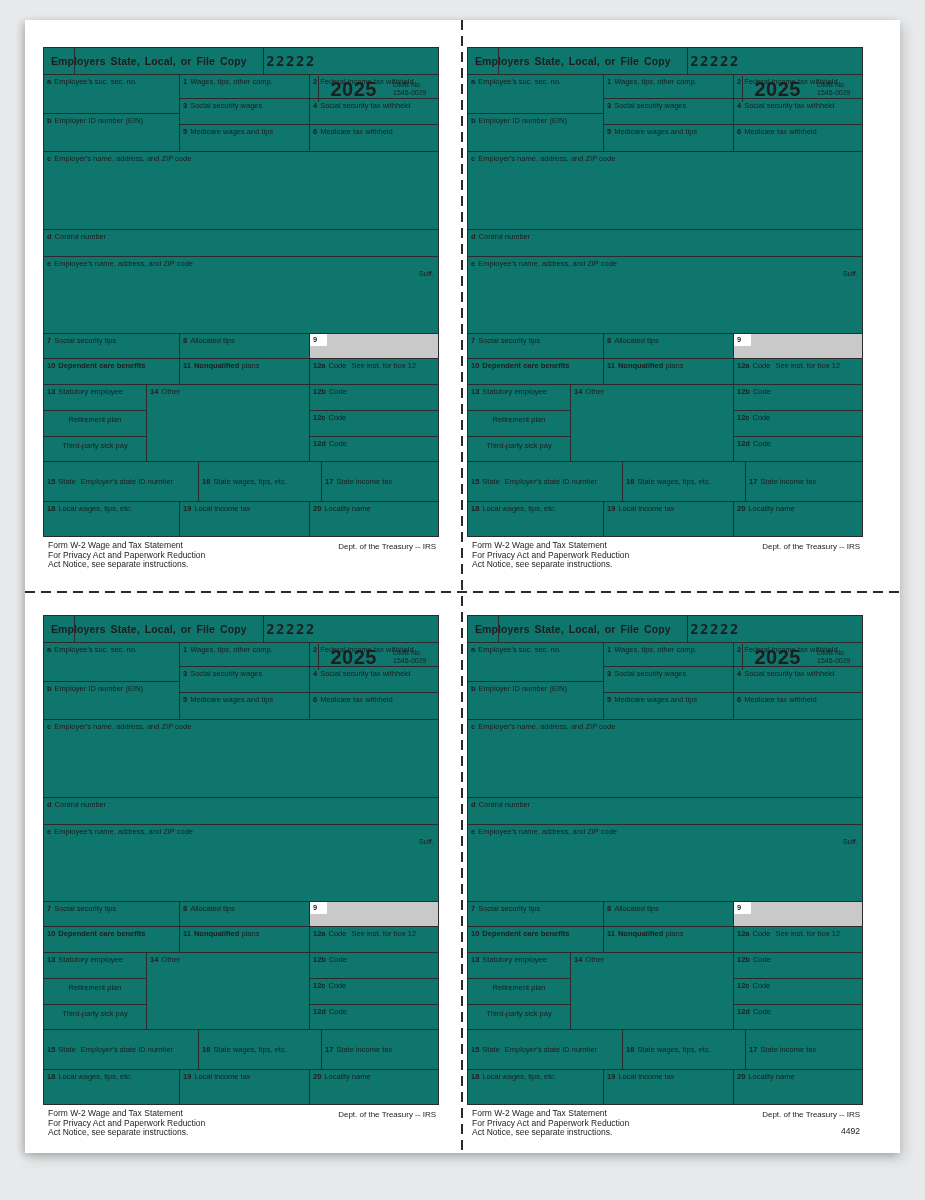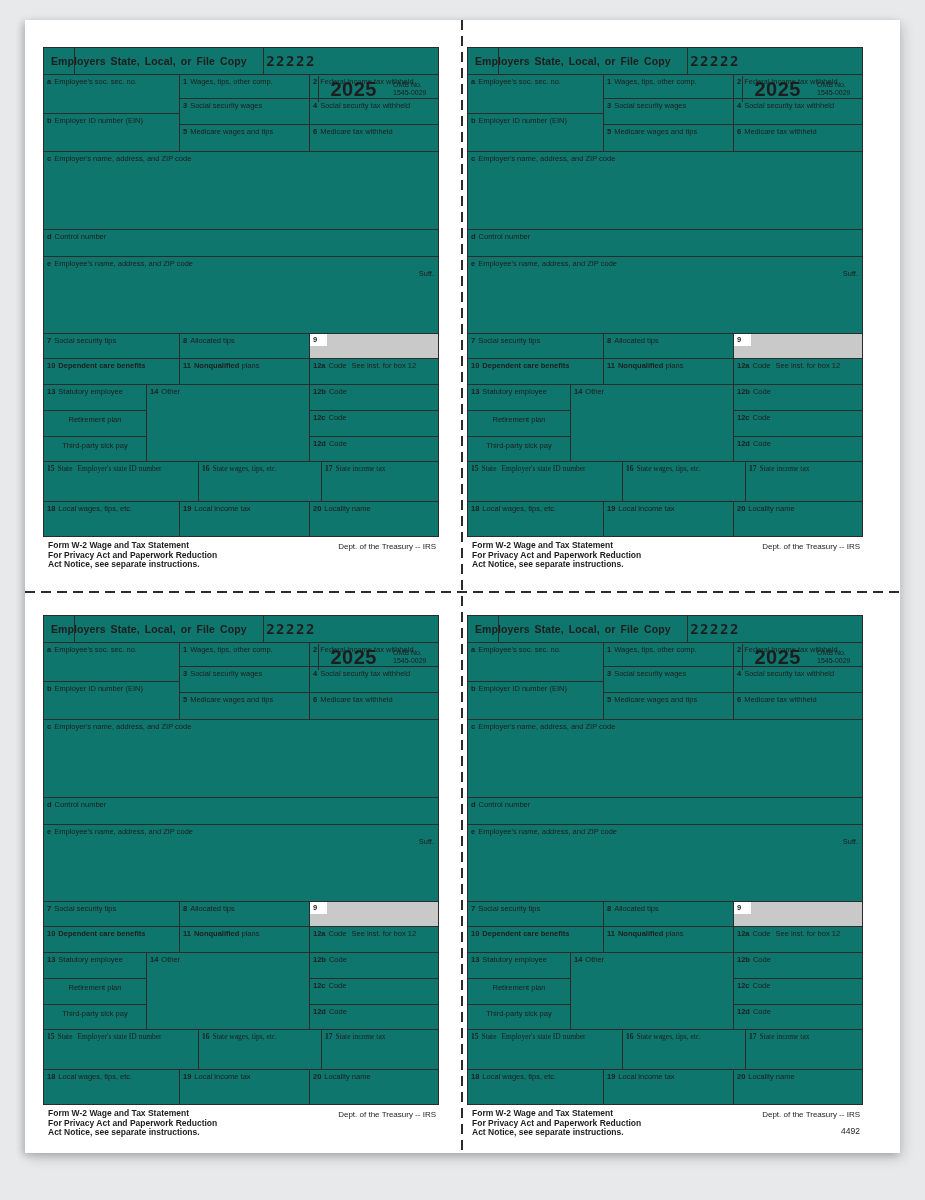--- a/index.html
+++ b/index.html
@@ -37,25 +37,25 @@
   .gap { margin-left:5px; }
   .lbl-bold { font-weight:700; }
   .title-cell { display:flex; align-items:center; padding-left:7px; font-weight:700; font-size:10.5px; word-spacing:2px; letter-spacing:0.1px; }
   .code-cell { display:flex; align-items:center; justify-content:center; font-family:"DejaVu Sans Mono", monospace; font-size:14px; font-weight:700; letter-spacing:1.5px; padding:0; }
   .year-cell { display:flex; align-items:center; justify-content:center; gap:16px; padding:0;margin-top:28px; }
   .year { font-size:20px; font-weight:800; letter-spacing:0.5px; }
   .omb { font-size:7px; line-height:8.5px; }
   .suff { position:absolute; right:4px; top:12px; }
   .shaded { background:#c9c9c9; padding:0; }
   .chip { display:inline-block; background:#ffffff; padding:1px 10px 2px 3px; font-weight:700; }
-  .bottom-label { display:flex; align-items:flex-start; padding-bottom:3px;font-family:Liberation Serif, serif; }
+  .bottom-label { display:flex; align-items:center; padding-bottom:3px; }
   .tick15 { position:absolute; left:30px; top:0; height:27px; width:1px; border-left:1px solid #2b2b2b; padding:0; }
   .center-label { text-align:center; padding-top:4px; }
   .form-footer { position:relative; width:396px; height:46px; margin-top:4px; }
-  .footer-left { position:absolute; left:5px; top:0; font-size:8.5px; font-weight:700; line-height:9.5px; }
+  .footer-left { position:absolute; left:5px; top:0; font-size:8.5px; font-weight:400; line-height:9.5px; }
   .footer-right { position:absolute; right:3px; top:0.5px; font-size:8px; }
   .corner-number { position:absolute; right:3px; top:17px; font-size:8.5px; }
 </style>
 </head>
 <body>
 
 <div class="paper">
   <div class="vdash"></div>
   <div class="hdash"></div>
 <div class="w2 slot0">

